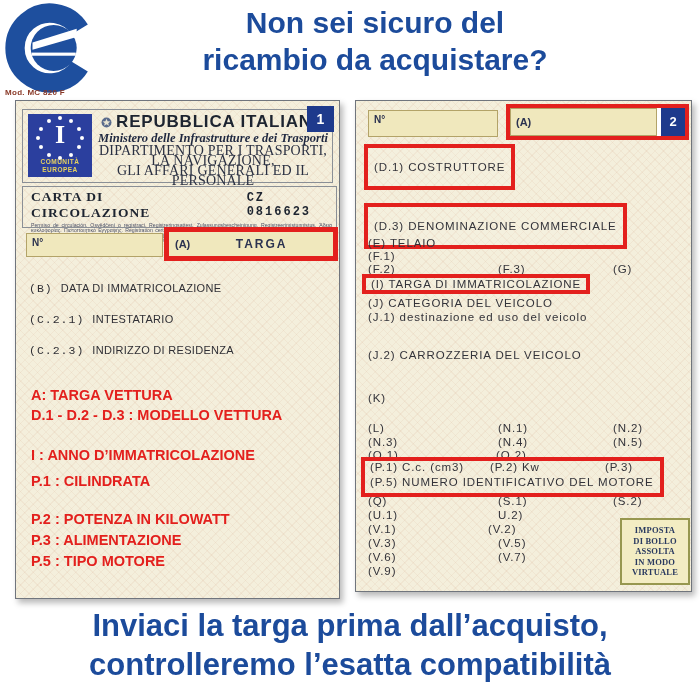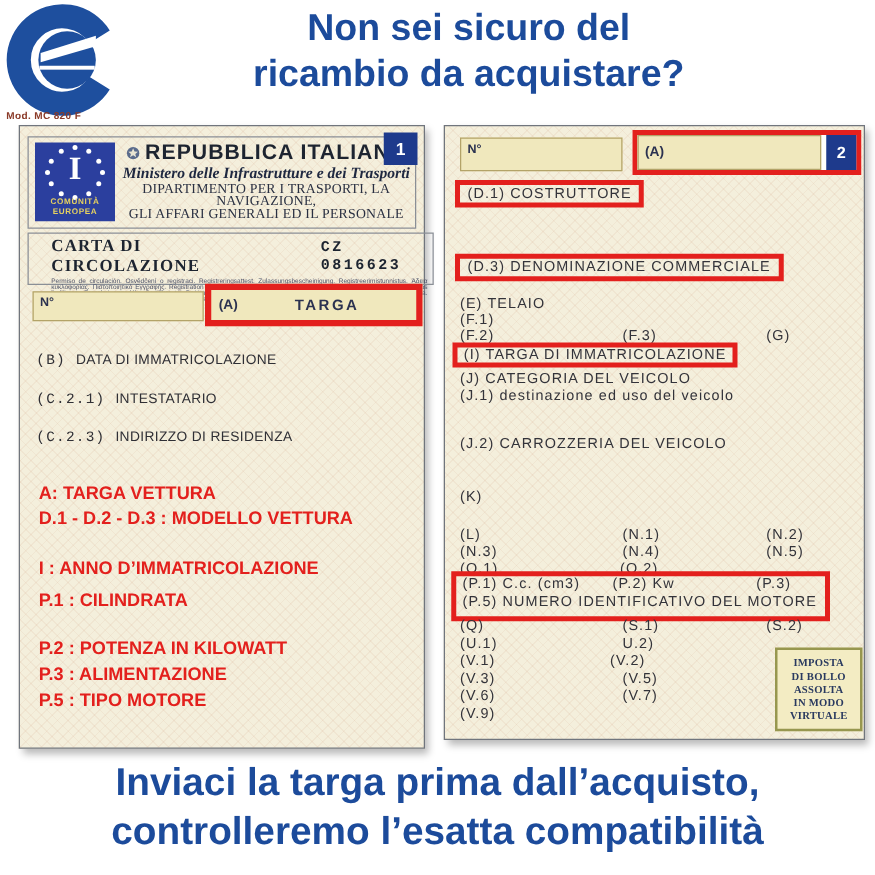--- a/index.html
+++ b/index.html
@@ -34,27 +34,27 @@
   .eu-letter{left:0;top:8px;width:64px;text-align:center;color:#ffffff;
      font-family:"Liberation Serif", serif;font-size:26px;line-height:26px;font-weight:bold;}
   .eu-text{left:0;top:44px;width:64px;color:#e6d15f;font-size:6.5px;line-height:8px;
      font-weight:bold;letter-spacing:.5px;}
   .lp-head-text{left:72px;top:3px;width:236px;text-align:center;color:#1d2430;}
   .rep-line{font-family:Liberation Sans, sans-serif;font-size:17px;font-weight:bold;
      letter-spacing:.8px;line-height:17px;}
   .emblem{display:inline-block;vertical-align:-1px;margin-right:4px;}
   .ministry{font-family:"Liberation Serif", serif;font-style:italic;font-weight:bold;
      font-size:12.5px;line-height:15px;color:#1f2840;}
-  .dept{font-family:"Liberation Serif", serif;font-size:11px;line-height:10px;
+  .dept{font-family:"Liberation Serif", serif;font-size:14px;line-height:10px;
      letter-spacing:.2px;color:#2a3042;}
   .badge-num{width:27px;height:26px;background:#1e3a8c;color:#ffffff;text-align:center;
      font-size:14px;line-height:26px;font-weight:bold;z-index:5;}
   .badge-1{left:291px;top:5px;}
 
-  .carta-box{left:6px;top:85px;width:301px;height:38px;border:1px solid #8a8f96;padding:2px 4px 0 18px;}
+  .carta-box{left:6px;top:85px;width:301px;height:38px;border:1px solid #8a8f96;padding:2px 4px 0 8px;}
   .carta-row{display:flex;align-items:baseline;}
   .carta-title{font-family:"Liberation Serif", serif;font-size:13.5px;font-weight:bold;
      letter-spacing:1px;color:#1d2430;}
   .carta-number{font-family:"Liberation Mono", monospace;font-size:12px;font-weight:bold;
      letter-spacing:2px;color:#1d2430;margin-left:34px;}
   .fine-print{margin-top:2px;font-size:5.2px;line-height:4.9px;color:#4d5268;text-align:justify;}
 
   .field{background:#f0e8bd;border:1px solid #b3a368;}
   .lp-nfield{left:10px;top:132px;width:135px;height:22px;}
   .field-label{font-size:10px;font-weight:bold;color:#2b3250;padding:3px 0 0 5px;display:block;}
@@ -72,21 +72,21 @@
   
   .rp-nfield{left:12px;top:9px;width:128px;height:25px;}
   .rp-aframe{left:150px;top:3px;width:175px;height:28px;background:#ffffff;
      display:flex;align-items:stretch;}
   .rp-afield{flex:1;background:#f0e8bd;border:1px solid #b3a368;display:flex;align-items:center;}
   .rp-acode{font-size:11px;font-weight:bold;color:#2b3250;margin-left:5px;}
   .rp-badge2{width:24px;margin-left:4px;background:#1e3a8c;color:#fff;text-align:center;
      font-size:13px;font-weight:bold;line-height:28px;}
 
   .rp-text{font-size:11.5px;letter-spacing:.9px;color:#33333a;white-space:nowrap;}
-  .boxed{border:4px solid #e3201d;padding:1px 6px;display:inline-block;background:rgba(255,255,255,.08);}
+  .boxed{border:4px solid #e3201d;padding:13px 6px;display:inline-block;background:rgba(255,255,255,.08);}
   .rrow{left:12px;}
   .cell2{position:absolute;left:130px;top:0;}
   .cell3{position:absolute;left:245px;top:0;}
 
   .p-frame{left:5px;top:356px;width:295px;height:32px;border:4px solid #e3201d;}
   .p-line1{left:5px;top:0px;}
   .p-c2{position:absolute;left:120px;top:0;}
   .p-c3{position:absolute;left:235px;top:0;}
   .p-line2{left:5px;top:15px;}
 

